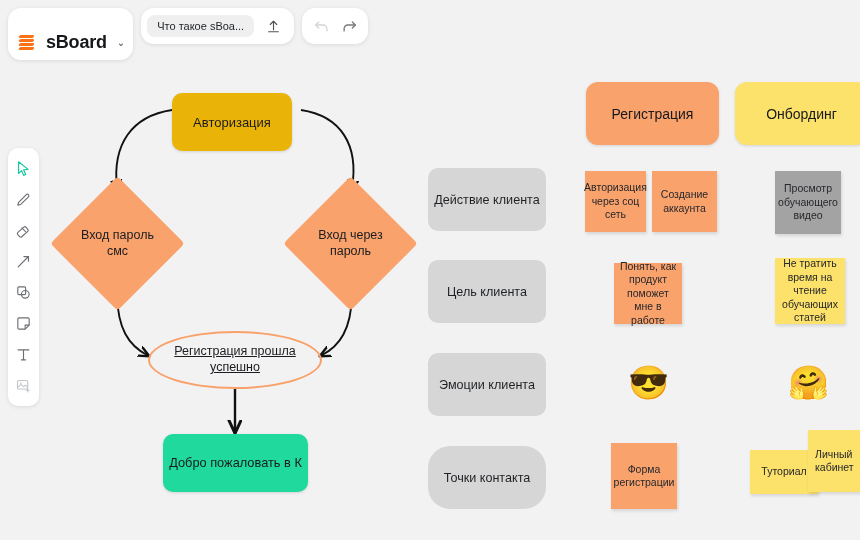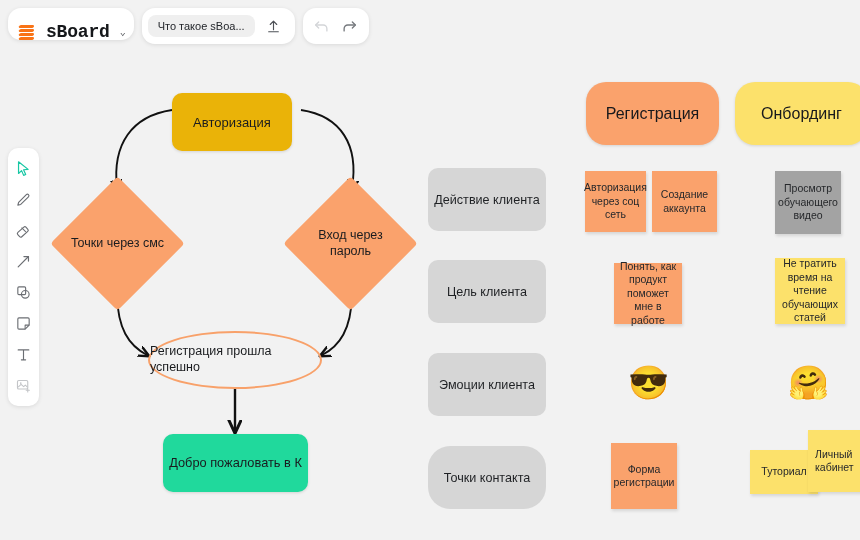--- a/index.html
+++ b/index.html
@@ -12,21 +12,21 @@
   #app { position: relative; width: 860px; height: 540px; background: #f2f2f2; }
 
   
   .topbar { position: absolute; top: 8px; left: 8px; display: flex; gap: 8px; z-index: 40; }
   .panel {
     background: #ffffff;
     border-radius: 13px;
     box-shadow: 0 1px 4px rgba(0,0,0,0.10);
     display: flex; align-items: center;
   }
-  .brand-panel { height: 32px; padding: 16px 8px 0 10px; gap: 9px; font-family: Liberation Mono, monospace; }
+  .brand-panel { height: 52px; padding: 16px 8px 0 10px; gap: 9px; }
   .logo-mark { width: 19px; height: 19px; position: relative; flex: none; }
   .logo-mark i {
     position: absolute; left: 1px; height: 2.6px; border-radius: 2px; background: #f97316;
     display: block;
   }
   .logo-mark i:nth-child(1) { top: 2px;    width: 15px; transform: skewX(-20deg); }
   .logo-mark i:nth-child(2) { top: 6.2px;  width: 15px; transform: skewX(-20deg); }
   .logo-mark i:nth-child(3) { top: 10.4px; width: 15px; transform: skewX(-20deg); }
   .logo-mark i:nth-child(4) { top: 14.6px; width: 15px; transform: skewX(-20deg); }
   .brand-name { font-size: 18px; font-weight: 700; color: #15171a; letter-spacing: -0.2px; }
@@ -63,29 +63,29 @@
   .shadow-sm { box-shadow: 0 1px 3px rgba(0,0,0,0.13); }
 
   .diamond-wrap { position: absolute; }
   .diamond-shape { position: absolute; inset: 0; transform: rotate(45deg); border-radius: 4px; }
   .diamond-label {
     position: absolute; inset: 0; display: flex; align-items: center; justify-content: center;
     text-align: center; font-size: 12.5px; line-height: 1.22; color: #1a1c1f;
   }
 
   .ellipse { position: absolute; border: 2px solid #f8a16a; border-radius: 50%;
-             display: flex; align-items: center; justify-content: center; text-align: left;
-             font-size: 12.5px; line-height: 1.25; color: #1a1c1f; background: transparent; }
+             display: flex; align-items: center; justify-content: center; text-align: center;
+             font-size: 12.5px; line-height: 1.25; color: #1a1c1f; background: transparent; text-decoration: underline; }
 
   .gray-card { position: absolute; background: #d6d6d6; border-radius: 10px;
                display: flex; align-items: center; justify-content: center;
                font-size: 12.6px; color: #1f2124; }
 
-  .hdr-card { position: absolute; border-radius: 20px; display: flex;
-              align-items: center; justify-content: center; font-size: 16px; color: #18191c; }
+  .hdr-card { position: absolute; border-radius: 12px; display: flex;
+              align-items: center; justify-content: center; font-size: 14px; color: #18191c; }
 
   .sticky { position: absolute; display: flex; align-items: center; justify-content: center;
             text-align: center; font-size: 10.5px; line-height: 1.28; color: #26282b;
             box-shadow: 1px 2px 3px rgba(0,0,0,0.12); padding: 4px; }
 
   .emoji { position: absolute; font-size: 33px; line-height: 1; }
 
   svg.arrows { position: absolute; inset: 0; width: 860px; height: 540px; pointer-events: none; }
 </style>
 </head>
@@ -112,21 +112,21 @@
 
       <path d="M235,388 L235,430" fill="none" stroke="#111" stroke-width="2.4" marker-end="url(#ah)"></path>
     </svg>
 
     <div class="node rect-round shadow-sm" style="left:172px; top:93px; width:120px; height:58px; background:#eab308; font-size:13px;justify-content:center;">
       <span>Авторизация</span>
     </div>
 
     <div class="diamond-wrap" style="left:70px; top:196px; width:95px; height:95px;">
       <div class="diamond-shape" style="background:#faa26c;"></div>
-      <div class="diamond-label">Точки через смс</div>
+      <div class="diamond-label">Вход пароль смс</div>
     </div>
 
     <div class="diamond-wrap" style="left:303px; top:196px; width:95px; height:95px;">
       <div class="diamond-shape" style="background:#faa26c;"></div>
       <div class="diamond-label">Вход через пароль</div>
     </div>
 
     <div class="ellipse" style="left:148px; top:331px; width:174px; height:58px;">
       <span>Регистрация прошла успешно</span>
     </div>

